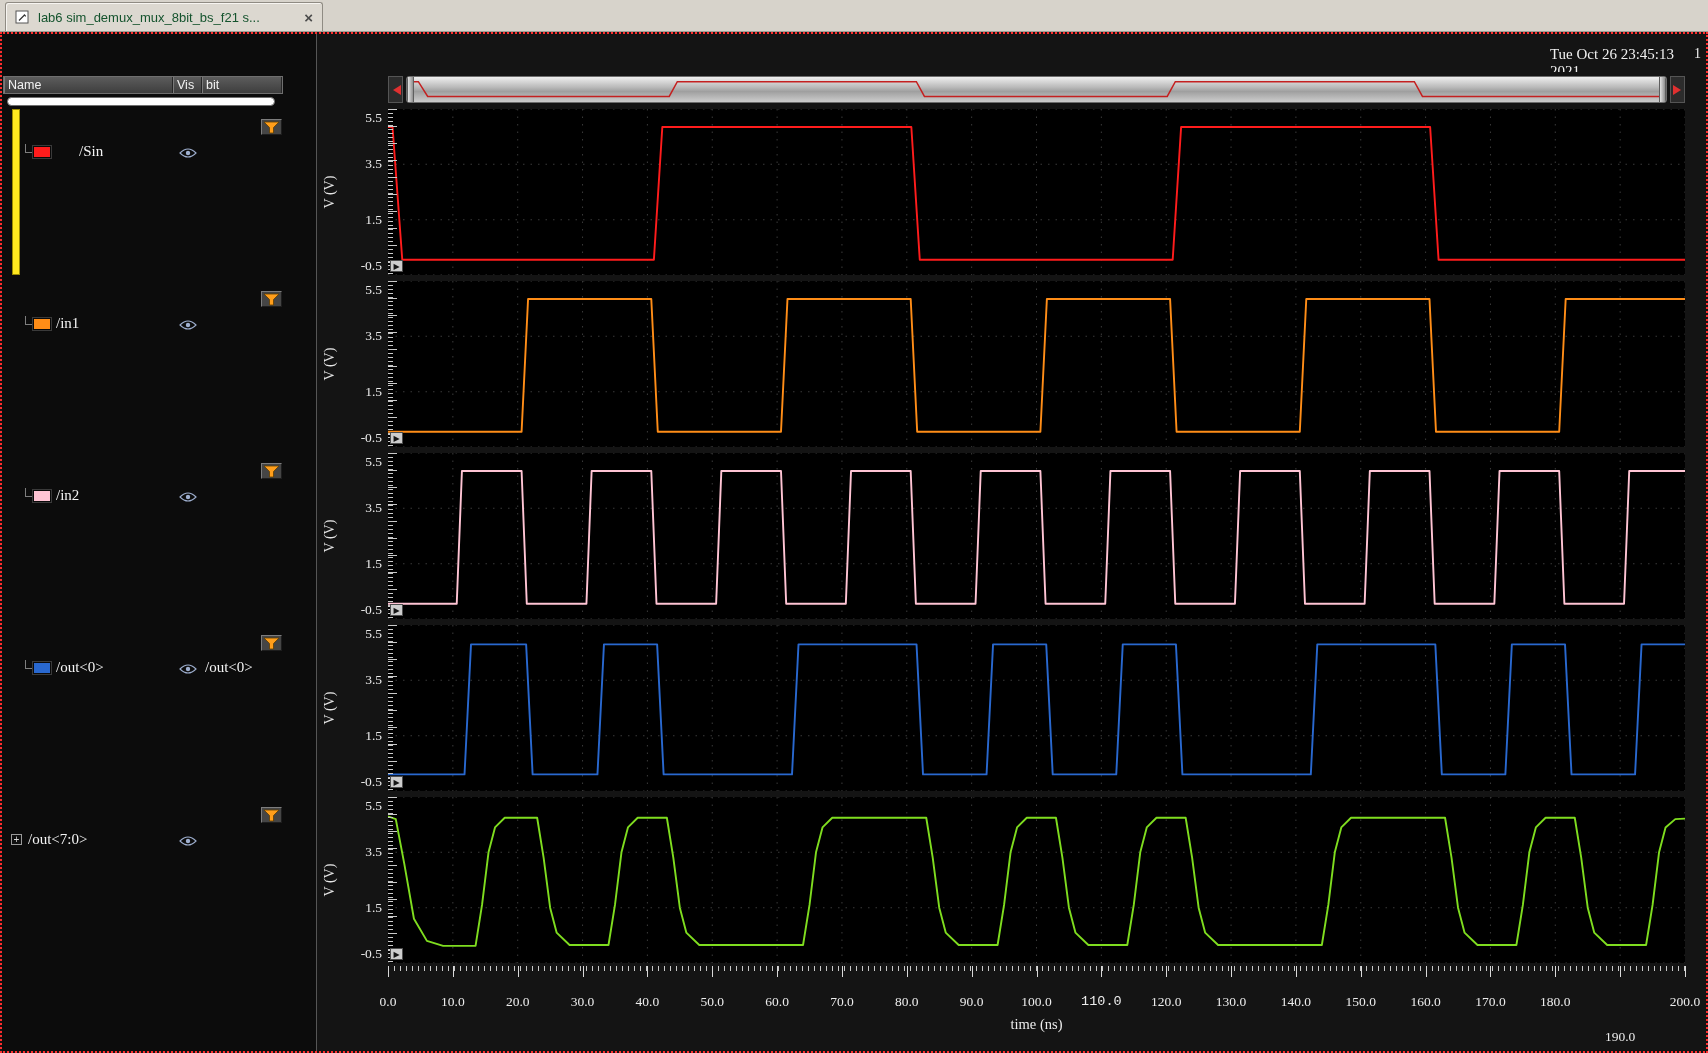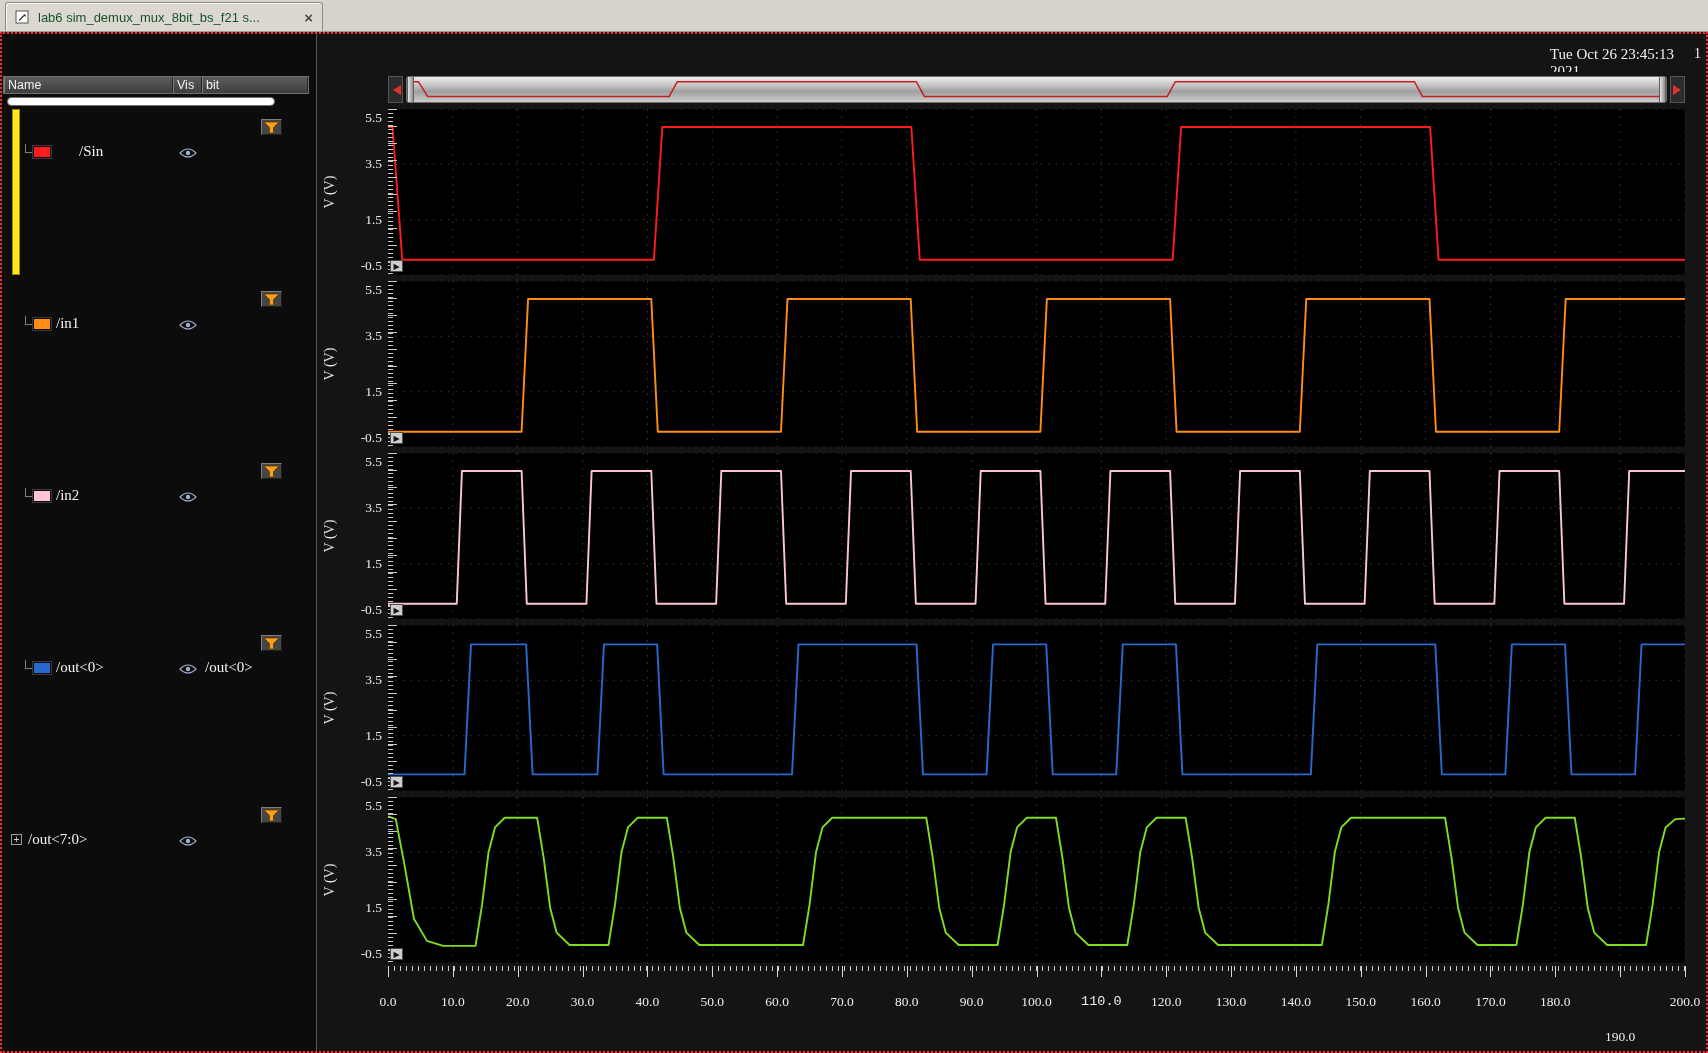--- a/index.html
+++ b/index.html
@@ -16,21 +16,21 @@
   .tab-close{color:#4c4c4c;font:bold 15px/15px var(--sans);cursor:default}
 
   
   .win{position:absolute;top:32px;left:0;right:0;bottom:0;background:#141414;border:2px dotted #ff2d2d}
   .title{position:absolute;top:13px;left:16px;font:16px var(--serif);color:#f0f0f0}
   .timestamp{position:absolute;top:12px;right:32px;height:26px;overflow:hidden;color:#f0f0f0;font:15px/17px var(--serif);text-align:left}
   .corner-num{position:absolute;top:12px;right:5px;color:#f0f0f0;font:14px var(--serif)}
 
   
   .panel{position:absolute;left:0;top:0;bottom:0;width:315px;border-right:1px solid #565656;background:#0c0c0c}
-  .cols{position:absolute;top:42px;left:1px;width:306px;height:18px;display:flex;background:linear-gradient(#5c5c5c,#3e3e3e);border:1px solid #6f6f6f;font:12.5px var(--sans);color:#f2f2f2}
+  .cols{position:absolute;top:42px;left:1px;width:280px;height:18px;display:flex;background:linear-gradient(#5c5c5c,#3e3e3e);border:1px solid #6f6f6f;font:12.5px var(--sans);color:#f2f2f2}
   .col{padding:1px 4px;border-right:1px solid #262626;box-shadow:inset 1px 0 0 #7a7a7a}
   .col-name{width:169px}
   .col-vis{width:29px}
   .col-bit{flex:1}
   .filter{position:absolute;top:63px;left:5px;width:268px;height:9px;background:#fff;border:1px solid #6f6f6f;border-radius:5px;outline:none}
   .ybar{position:absolute;top:75px;left:10px;width:8px;height:166px;background:#ffe81f;border:1px solid #9c8b00}
 
   .sig-row{position:absolute;left:0;width:315px;height:22px;color:#f4f4f4;font:15px var(--serif)}
   .conn{position:absolute;left:23px;top:3px;width:7px;height:9px;border-left:1px solid #7e7e7e;border-bottom:1px solid #7e7e7e}
   .swatch{position:absolute;left:31px;top:5px;width:18px;height:12px;border:1px solid #0a0a0a;box-shadow:0 0 0 1px #3a3a3a}
@@ -446,16 +446,17 @@
           <div class="xlab" style="left: 80%;">160.0</div>
           <div class="xmaj" style="left: 85%;"></div>
           <div class="xlab" style="left: 85%;">170.0</div>
           <div class="xmaj" style="left: 90%;"></div>
           <div class="xlab" style="left: 90%;">180.0</div>
           <div class="xmaj" style="left: 95%;"></div>
           <div class="xlab" style="left: 95%; margin-top: 35px;">190.0</div>
           <div class="xmaj" style="left: 100%;"></div>
           <div class="xlab" style="left: 100%;">200.0</div>
         </div>
+      <div class="xtitle">time (ns)</div>
     </div>
 
   </div>
 </div>
 
 </body></html>

